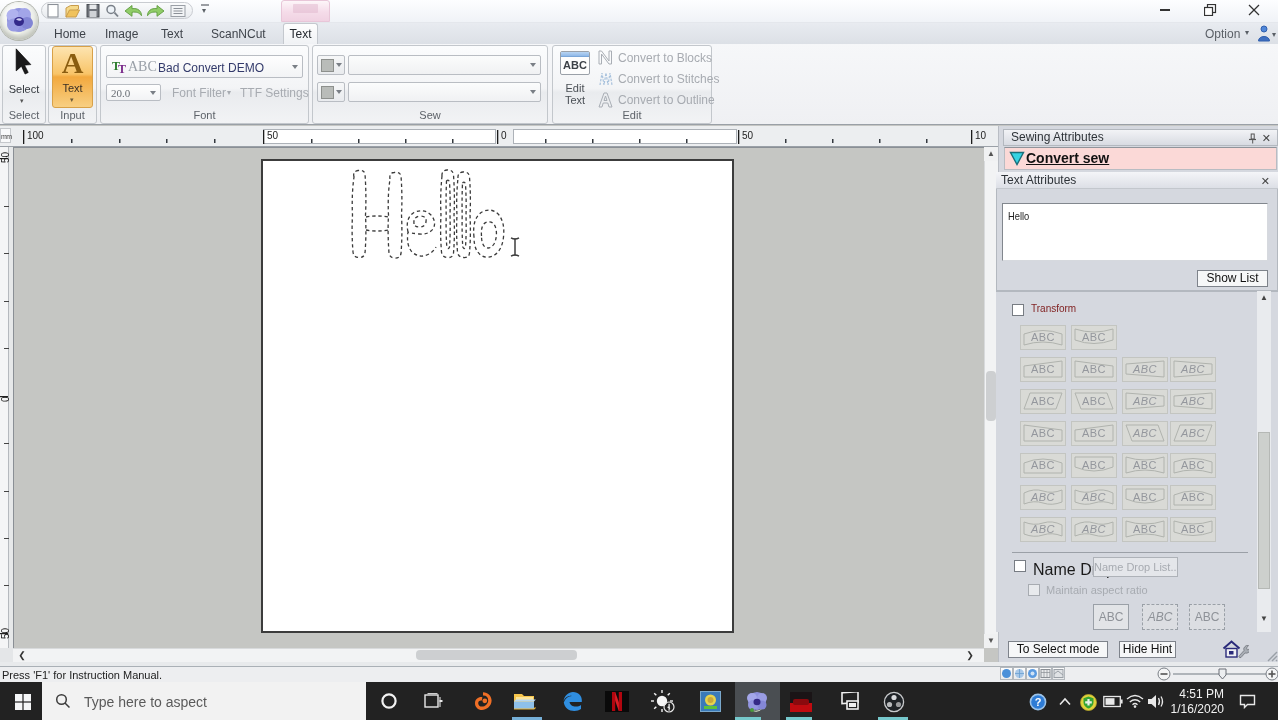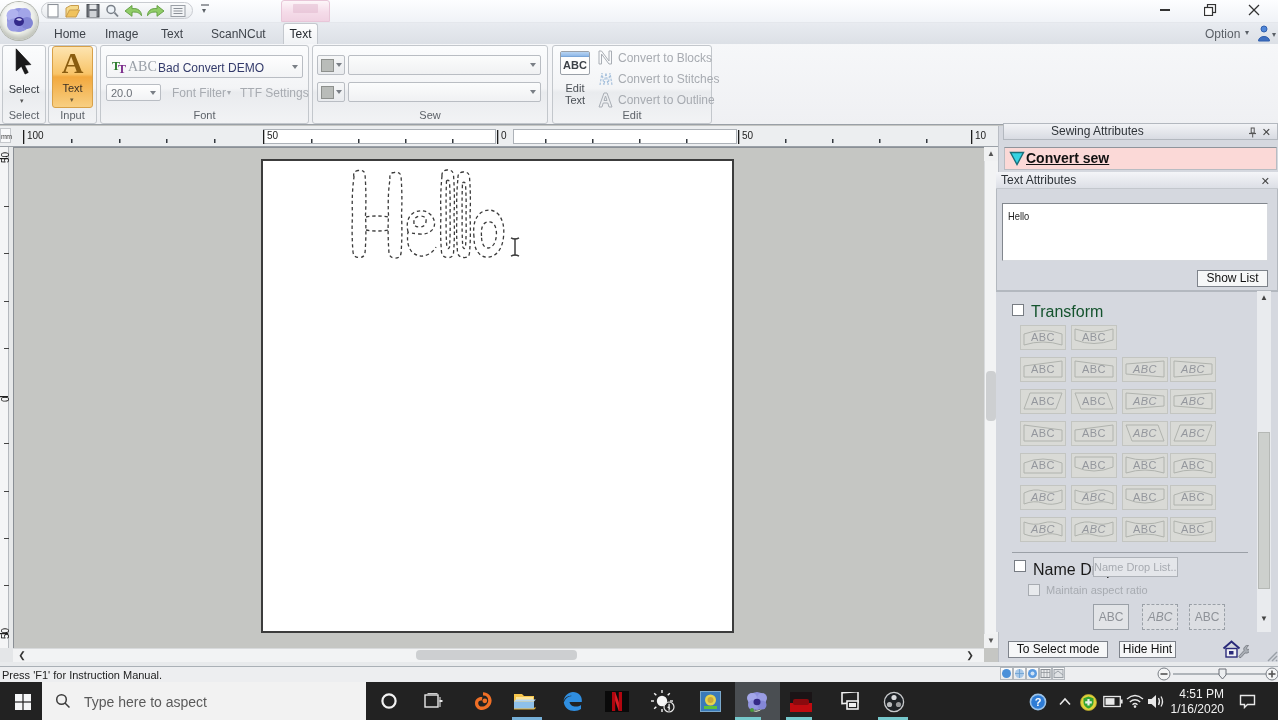--- a/index.html
+++ b/index.html
@@ -117,21 +117,21 @@
 </div>
 <div class="combo" style="left:106px;top:55px;width:197px;height:23px;">
   <span class="da"></span>
   <svg class="abs" style="left:5px;top:3px;" width="16" height="16" viewBox="0 0 16 16">
     <text x="0" y="11" font-family="Liberation Serif" font-size="12" font-weight="bold" fill="#2a7a2a">T</text>
     <text x="6" y="14" font-family="Liberation Serif" font-size="12" font-weight="bold" fill="#7a2a8a">T</text>
   </svg>
   <span class="abs" style="left:21px;top:3px;font-size:14px;color:#9aa0a8;font-family:'Liberation Serif',serif;">ABC</span>
   <span class="abs" style="left:51px;top:5px;font-size:12px;color:#333a6b;">Bad Convert DEMO</span>
 </div>
-<div class="combo" style="left:106px;top:84px;width:55px;height:17px;">
+<div class="combo" style="left:106px;top:84px;width:55px;height:17px;font-family:Liberation Serif, serif;">
   <span class="da"></span>
   <span class="abs" style="left:4px;top:2px;font-size:11px;color:#6a6f76;">20.0</span>
 </div>
 <div class="abs gray" style="left:172px;top:86px;font-size:12px;">Font Filter</div>
 <div class="abs gray" style="left:227px;top:88px;font-size:8px;">▾</div>
 <div class="abs gray" style="left:240px;top:86px;font-size:12px;">TTF Settings</div>
 
 <div class="grpbox" style="left:312px;width:236px;top:45px;height:79px;">
   <div class="grplabel">Sew</div>
 </div>
@@ -278,21 +278,21 @@
 <div class="abs" style="left:986px;top:371px;width:10px;height:50px;background:#cdcfd1;border-radius:4px;"></div>
 
 <div class="abs" style="left:13px;top:648px;width:971px;height:14px;background:#f2f3f4;border-top:1px solid #d8dadc;"></div>
 <div class="abs" style="left:15px;top:648px;width:14px;height:14px;color:#333;font-size:9px;text-align:center;line-height:14px;">❮</div>
 <div class="abs" style="left:963px;top:648px;width:14px;height:14px;color:#333;font-size:9px;text-align:center;line-height:14px;">❯</div>
 <div class="abs" style="left:416px;top:650px;width:161px;height:10px;background:#cdcfd1;border-radius:4px;"></div>
 <div class="abs" style="left:0;top:648px;width:13px;height:14px;background:#e4e6e8;"></div>
 
 <div class="abs" style="left:998px;top:126px;width:280px;height:536px;background:#d5d8df;border-left:1px solid #b9bdc4;"></div>
 
-<div class="abs" style="left:1003px;top:123px;width:275px;height:17px;background:linear-gradient(#f2f3f6,#d8dbe2);border:1px solid #b3b8bf;font-size:12px;color:#2e3338;line-height:15px;padding-left:40px;">
+<div class="abs" style="left:1003px;top:129px;width:275px;height:17px;background:linear-gradient(#f2f3f6,#d8dbe2);border:1px solid #b3b8bf;font-size:12px;color:#2e3338;line-height:15px;">
   <span style="margin-left:7px;">Sewing Attributes</span>
   <svg class="abs" style="right:20px;top:3px;" width="9" height="11" viewBox="0 0 9 11">
       <rect x="3.2" y="1" width="3" height="5" fill="none" stroke="#555" stroke-width="1"></rect>
       <line x1="1" y1="6.5" x2="8" y2="6.5" stroke="#555" stroke-width="1.2"></line>
       <line x1="4.7" y1="7" x2="4.7" y2="10.5" stroke="#555" stroke-width="1"></line>
     </svg>
   <span class="abs" style="right:6px;top:1px;color:#444;font-size:11px;">✕</span>
 </div>
 
 <div class="abs" style="left:1004px;top:147px;width:273px;height:23px;background:#fbd9d7;border:1px solid #b8bcc2;border-top-color:#8f949b;">
@@ -307,21 +307,21 @@
   <span style="margin-left:5px;">Text Attributes</span>
   <span class="abs" style="right:8px;top:1px;color:#444;font-size:11px;">✕</span>
 </div>
 <div class="abs" style="left:1002px;top:203px;width:266px;height:58px;background:#fff;border:1px solid #82878e;border-bottom-color:#d6d9de;border-right-color:#d6d9de;"></div>
 <div class="abs" style="left:1008px;top:210px;font-size:11px;color:#222;transform:scaleX(0.85);transform-origin:left top;">Hello</div>
 <div class="btn" style="left:1197px;top:270px;width:71px;height:17px;line-height:15px;font-size:12px;">Show List</div>
 
 <div class="abs" style="left:996px;top:291px;width:282px;height:341px;background:#d5d8df;border-top:1px solid #b3b8bf;"></div>
 
 <div class="abs" style="left:1012px;top:304px;width:12px;height:12px;background:#fff;border:1px solid #777c83;"></div>
-<div class="abs" style="left:1031px;top:303px;font-size:16px;color:#14532d;">Transform</div>
+<div class="abs" style="left:1031px;top:303px;font-size:10px;color:#7f1d1d;">Transform</div>
 
 <div id="grid">
     <div class="cell" style="left:1020px;top:325px;"><svg style="position:absolute;left:0;top:0;" width="44" height="22" viewBox="0 0 44 22">
         <path d="M3 8 Q22 1 41 8 L41 19 Q22 13 3 19 Z" fill="none" stroke="#b0b3ae" stroke-width="1"></path>
       </svg><span style="position:relative;">ABC</span></div>
     <div class="cell" style="left:1071px;top:325px;"><svg style="position:absolute;left:0;top:0;" width="44" height="22" viewBox="0 0 44 22">
         <path d="M3 3 Q22 9 41 3 L41 14 Q22 21 3 14 Z" fill="none" stroke="#b0b3ae" stroke-width="1"></path>
       </svg><span style="position:relative;">ABC</span></div>
     <div class="cell" style="left:1020px;top:357px;"><svg style="position:absolute;left:0;top:0;" width="44" height="22" viewBox="0 0 44 22">
         <path d="M3 8 L41 3 L41 19 L3 19 Z" fill="none" stroke="#b0b3ae" stroke-width="1"></path>

